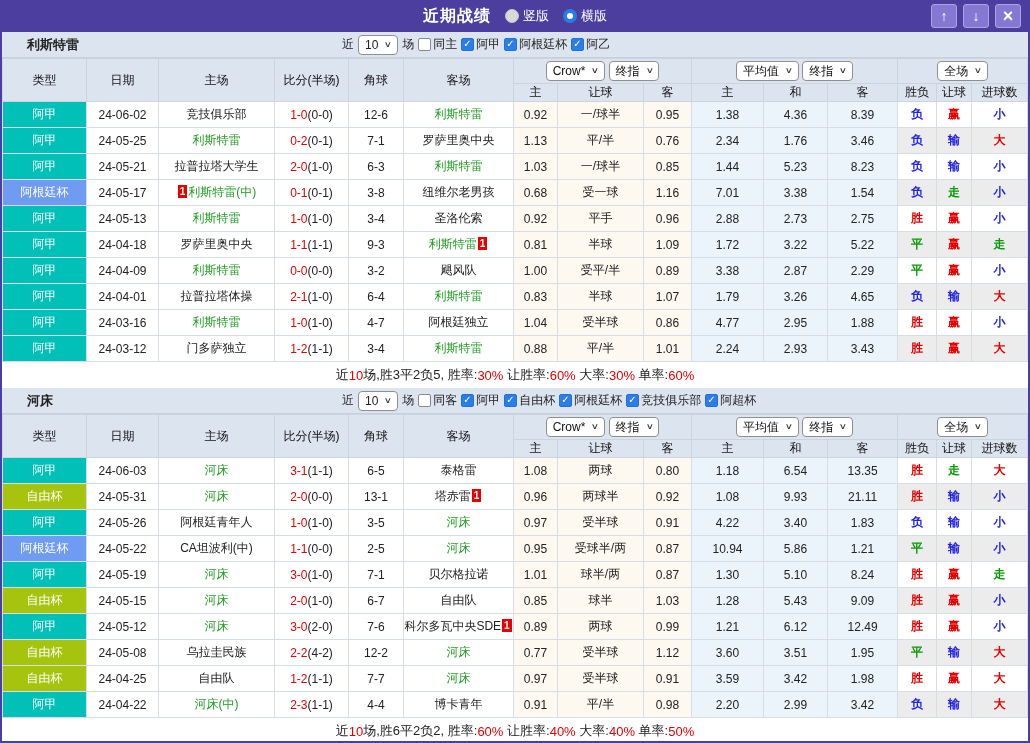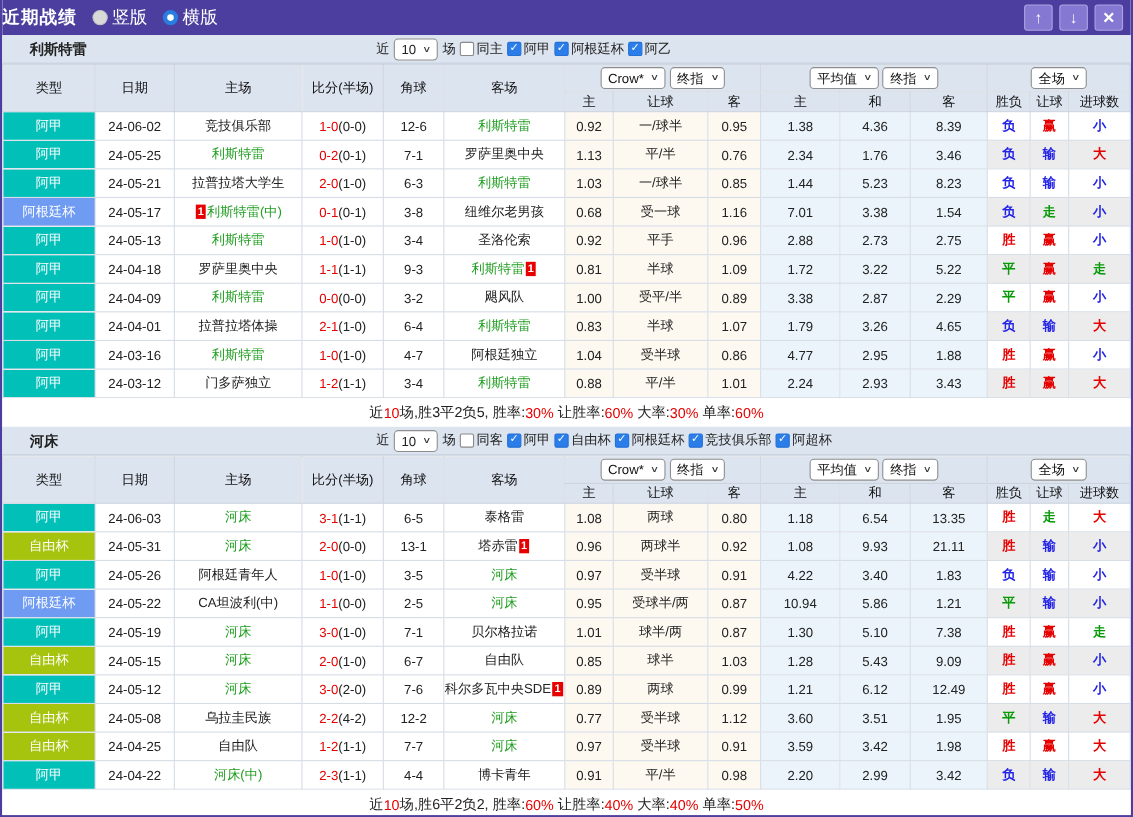--- a/index.html
+++ b/index.html
@@ -5,23 +5,23 @@
   :root{
     --accent:#4b3e9e; --accent_button:#8478d2; --header_bg:#dce4ef;
     --score_red:#e60000; --team_green:#1f9e1f; --crow_bg:#fdf8f0; --avg_bg:#eaf4fa;
     --stripe:#ececec; --win_red:#e60000; --lose_blue:#2323e6; --draw_green:#089a08;
     --checkbox_blue:#2b7de9;
   }
   *{box-sizing:border-box}
   body{margin:0;background:#fff;font-family:"Liberation Sans","DejaVu Sans",sans-serif;color:#222}
   .window{width:1030px;height:743px;border:2px solid var(--accent);border-top:none;overflow:hidden;background:#fff}
   
-  .titlebar{height:32px;background:var(--accent);display:flex;align-items:center;position:relative;color:#fff}
+  .titlebar{height:32px;background:var(--accent);display:flex;align-items:center;justify-content:center;position:relative;color:#fff}
   .title{font-weight:bold;font-size:16px;letter-spacing:1px}
-  .radio-wrap{display:inline-flex;align-items:center;gap:4px;margin-left:14px;font-size:16px;cursor:pointer}
+  .radio-wrap{display:inline-flex;align-items:center;gap:4px;margin-left:14px;font-size:13px;cursor:pointer}
   .radio{width:14px;height:14px;border-radius:50%;background:#d9d9d9;border:1px solid #c5c5c5;display:inline-block}
   .radio.on{background:#fff;border:4px solid #2a7de0}
   .tbtns{position:absolute;right:7px;top:4px;display:flex;gap:6px}
   .tbtn{width:26px;height:24px;background:var(--accent_button);border:1px solid #aaa3e3;border-radius:3px;color:#fff;
         display:flex;align-items:center;justify-content:center;font-size:14px;font-weight:bold;cursor:pointer;line-height:1}
   .tbtn.close{font-size:18px}
   
   .teambar{height:26px;background:var(--header_bg);display:flex;align-items:center;position:relative;border-bottom:1px solid #c6cfdd}
   .team-name{font-weight:bold;font-size:13px;margin-left:25px}
   .filters{position:absolute;left:340px;display:flex;align-items:center;gap:4px;font-size:12px;white-space:nowrap}
@@ -533,21 +533,21 @@
           <td>24-05-19</td>
           <td><span class="tm">河床</span></td>
           <td><span class="sc">3-0</span><span>(1-0)</span></td>
           <td>7-1</td>
           <td><span>贝尔格拉诺</span></td>
           <td class="crow">1.01</td>
           <td class="crow">球半/两</td>
           <td class="crow">0.87</td>
           <td class="avg">1.30</td>
           <td class="avg">5.10</td>
-          <td class="avg">7.38</td>
+          <td class="avg">8.24</td>
           <td class="res" style="color: rgb(230, 0, 0);">胜</td>
           <td class="res" style="color: rgb(230, 0, 0);">赢</td>
           <td class="res" style="color: rgb(8, 154, 8);">走</td>
         </tr>
         <tr>
           <td class="type-cell" style="background: rgb(166, 196, 14);">自由杯</td>
           <td>24-05-15</td>
           <td><span class="tm">河床</span></td>
           <td><span class="sc">2-0</span><span>(1-0)</span></td>
           <td>6-7</td>

